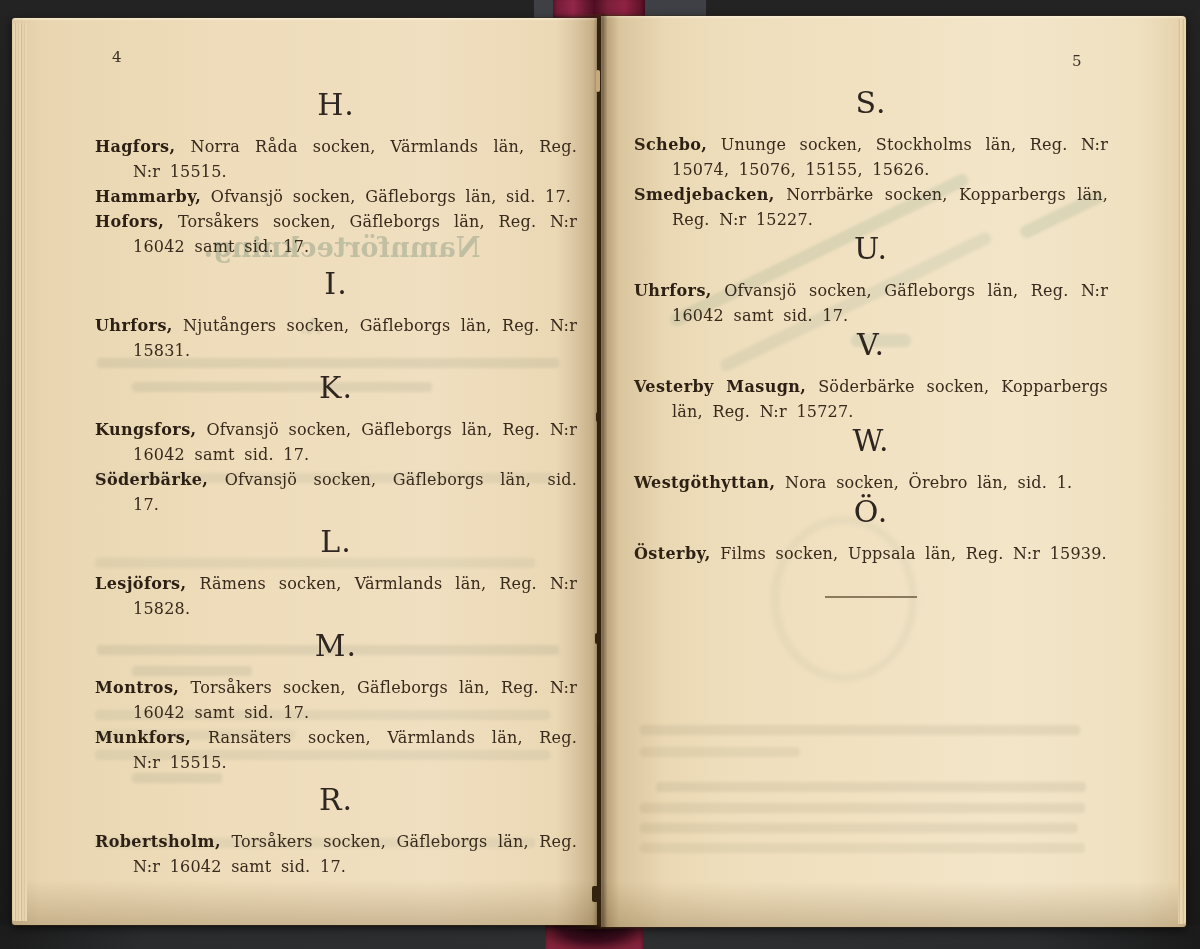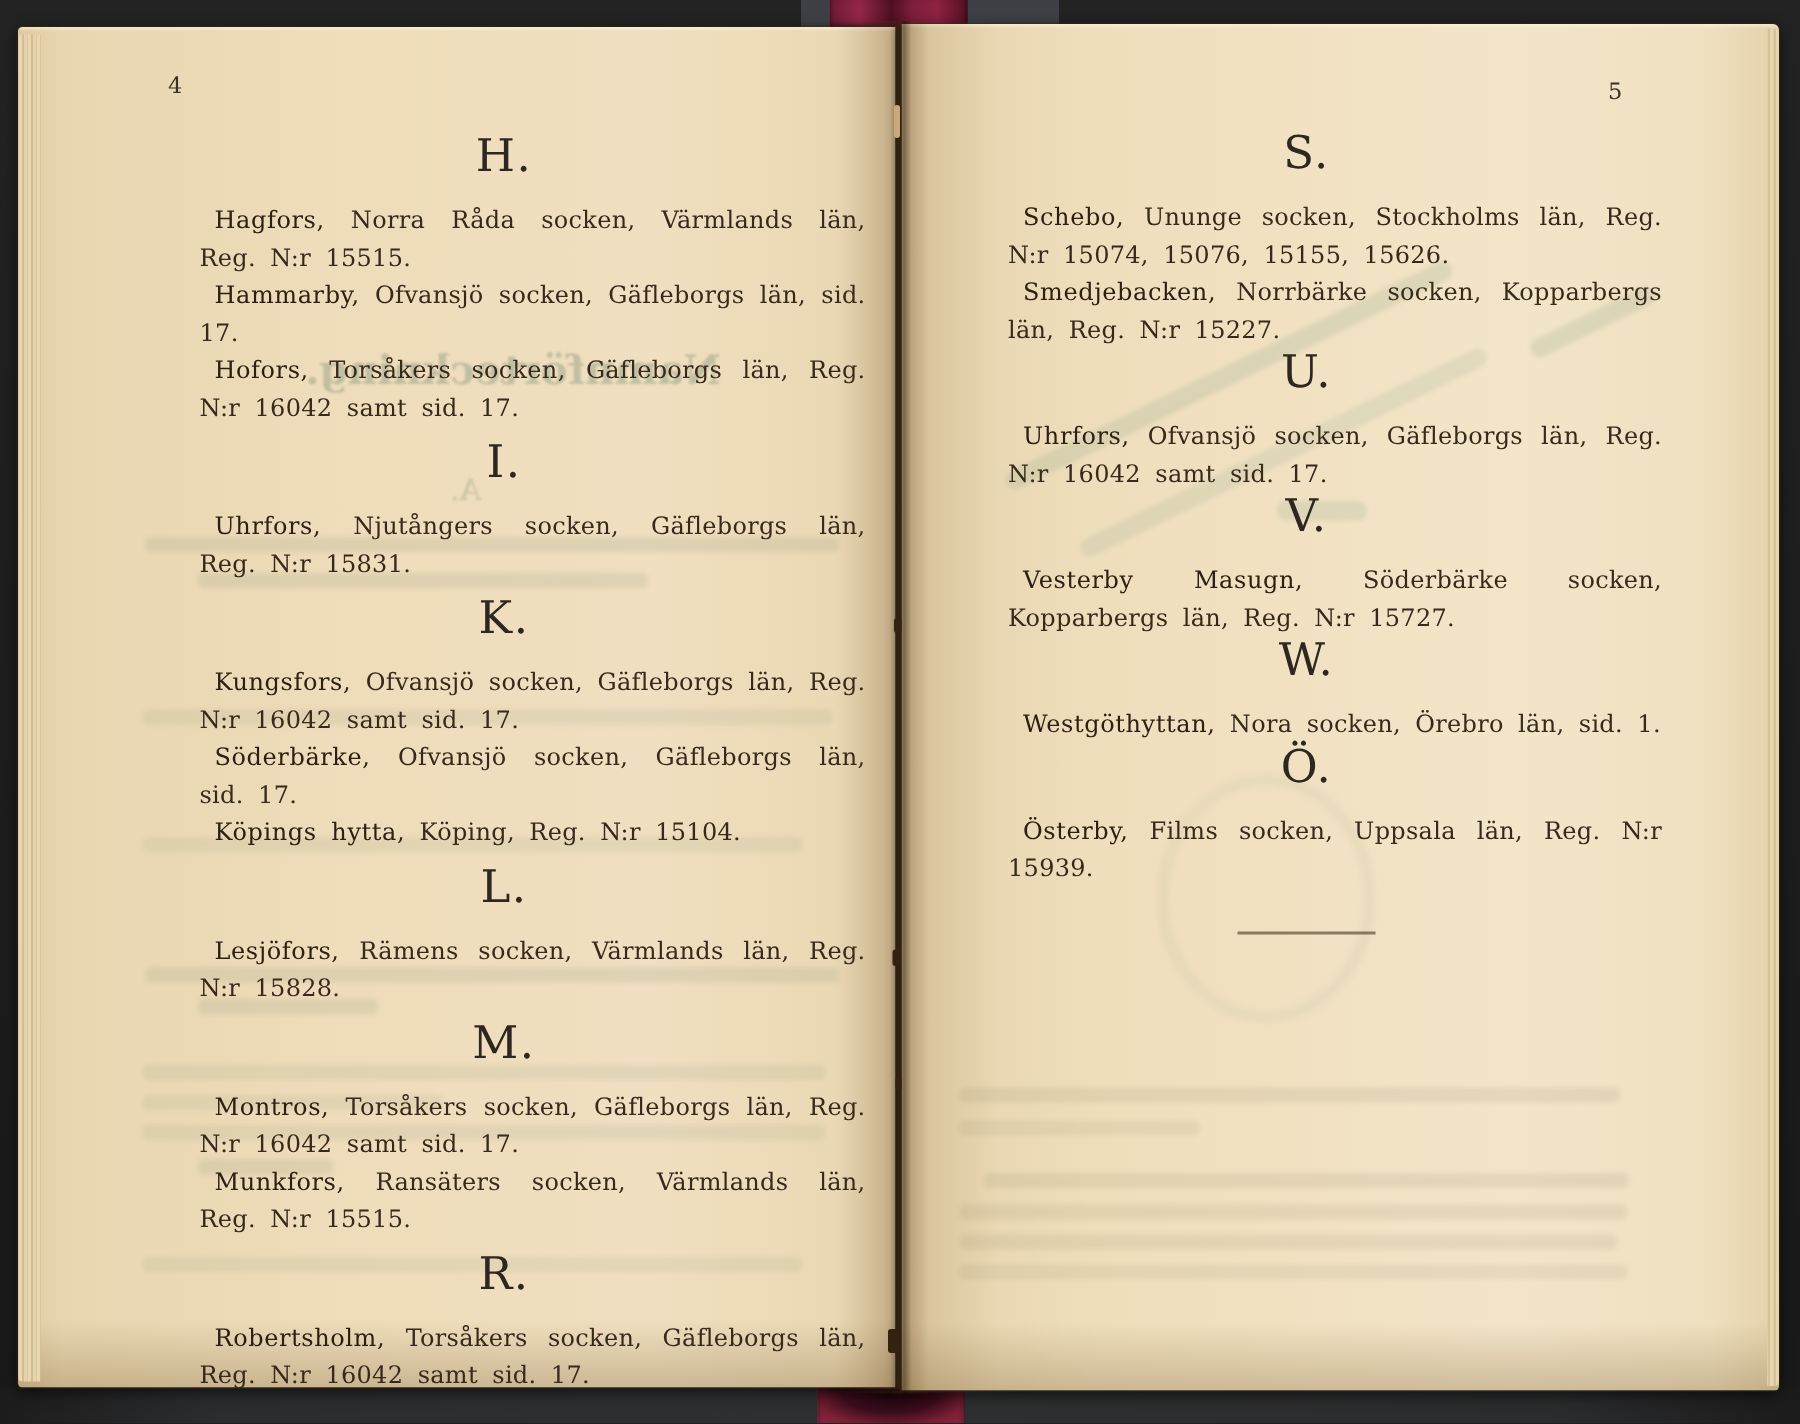--- a/index.html
+++ b/index.html
@@ -54,21 +54,21 @@
   .content-left{left:83px;width:482px;}
   .content-right{left:33px;width:474px;}
 
   section.letter-section{margin:0 0 10px 0;}
   .page-right section.letter-section{margin-bottom:2px;}
   h2.letter-heading{margin:0 0 14px 0;font-size:30px;line-height:30px;font-weight:normal;
       text-align:center;color:#2e2620;letter-spacing:1px;}
   .entries{}
   p.entry{margin:0;font-size:16px;line-height:25px;letter-spacing:.2px;word-spacing:.27em;
       text-align:justify;padding-left:38px;text-indent:-38px;color:#37291c;}
-  p.entry b{font-weight:normal;color:#2c2014;letter-spacing:.4px;margin-left:48px;}
+  p.entry b{font-weight:bold;color:#2c2014;letter-spacing:.4px;}
 
   .end-divider{width:92px;margin:30px auto 0;border:0;border-top:2px solid rgba(84,66,40,.65);}
 
   
   .ghost{position:absolute;color:rgba(118,142,118,.38);pointer-events:none;white-space:nowrap;}
   .ghost-title{left:120px;top:214px;width:420px;text-align:center;font-size:27px;font-weight:bold;
       transform:scaleX(-1);filter:blur(.7px);}
   .ghost-letter{left:288px;top:296px;font-size:20px;transform:scaleX(-1);filter:blur(.8px);
       color:rgba(118,142,118,.3);}
   .smudge{position:absolute;height:10px;border-radius:4px;background:rgba(122,138,108,.14);filter:blur(1.6px);pointer-events:none;}
@@ -144,21 +144,20 @@
   </section>
 
   <section class="letter-section">
     <h2 class="letter-heading">K.</h2>
     <div class="entries">
 
   <p class="entry"><b class="entry-name">Kungsfors,</b><span class="entry-text"> Ofvansjö socken, Gäfleborgs län, Reg. N:r 16042 samt sid. 17.</span></p>
 
   <p class="entry"><b class="entry-name">Söderbärke,</b><span class="entry-text"> Ofvansjö socken, Gäfleborgs län, sid. 17.</span></p>
 
-  <p class="entry"><b class="entry-name">Köpings hytta,</b><span class="entry-text"> Köping, Reg. N:r 15104.</span></p>
 </div>
   </section>
 
   <section class="letter-section">
     <h2 class="letter-heading">L.</h2>
     <div class="entries">
   <p class="entry"><b class="entry-name">Lesjöfors,</b><span class="entry-text"> Rämens socken, Värmlands län, Reg. N:r 15828.</span></p>
 
 </div>
   </section>

